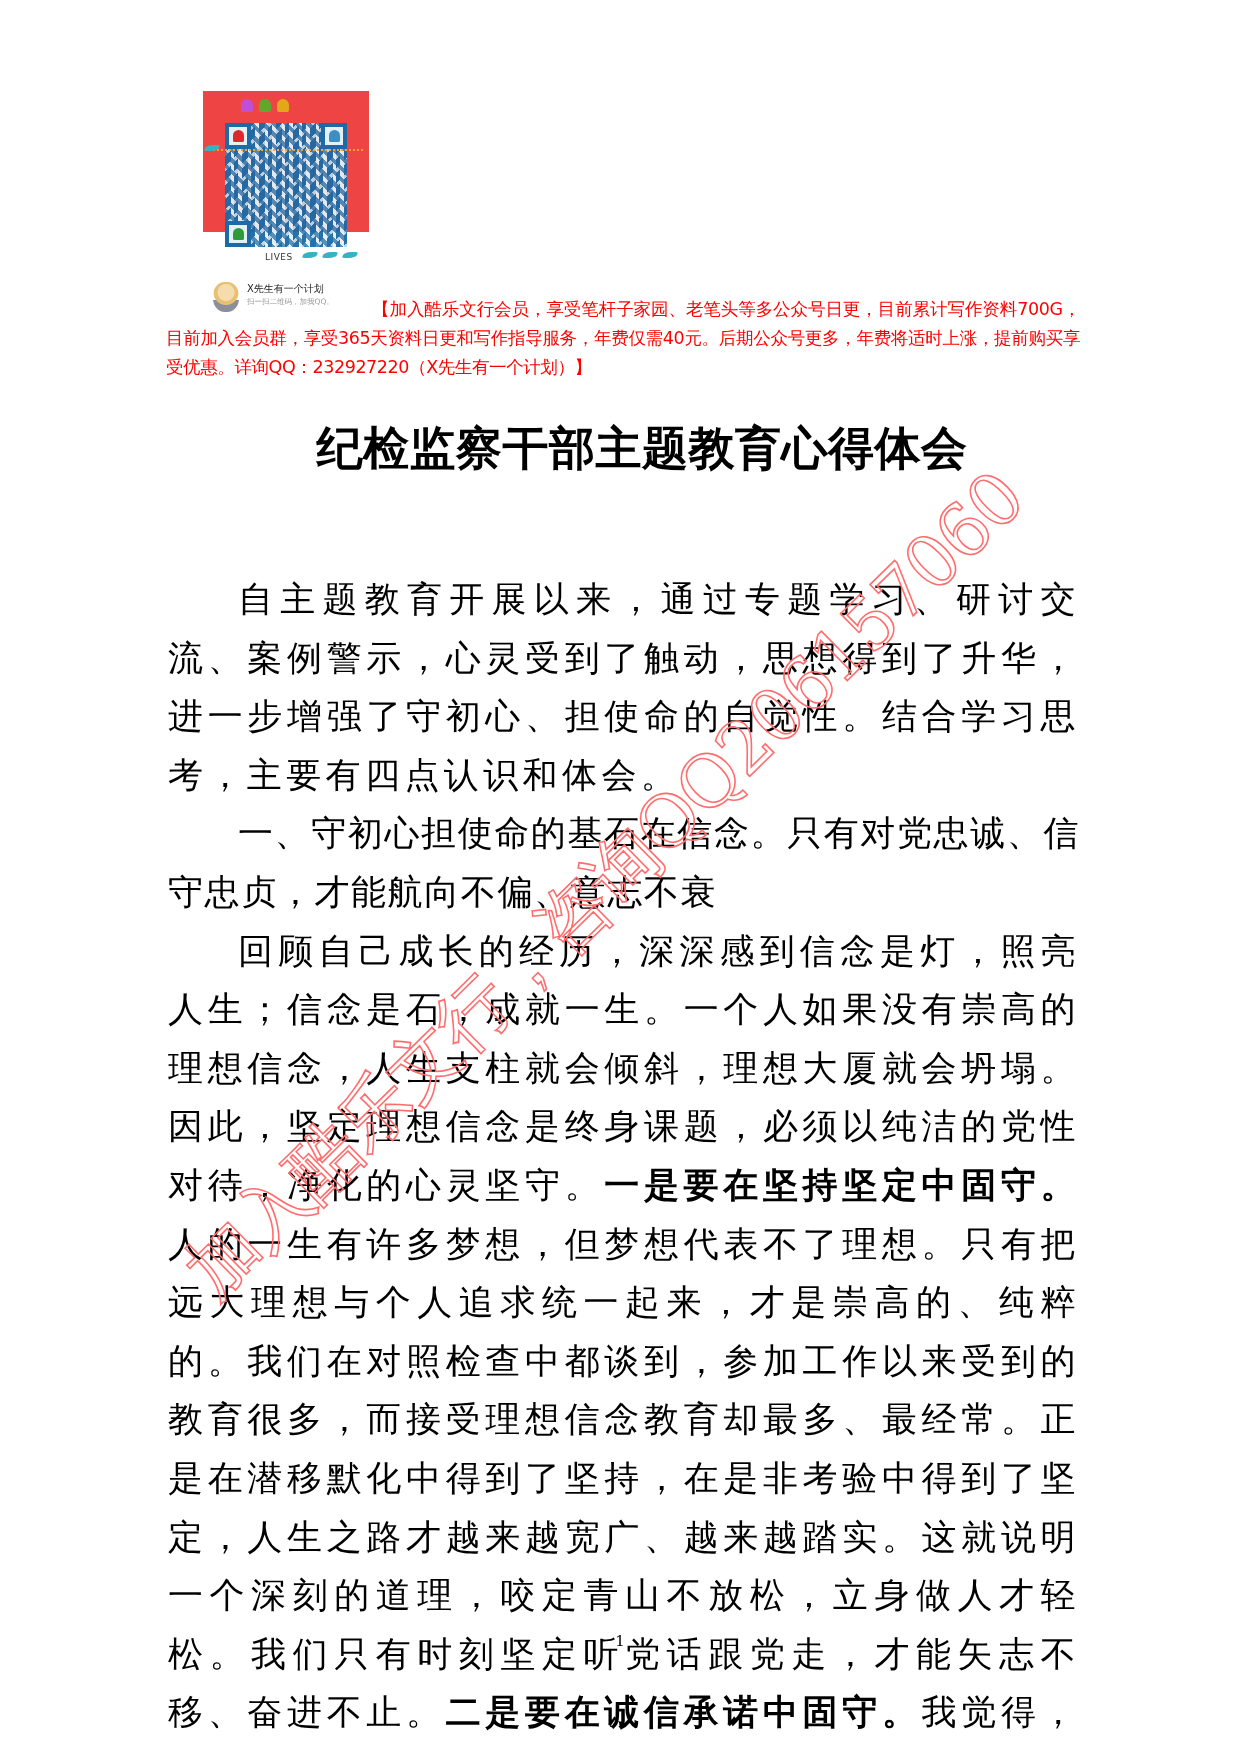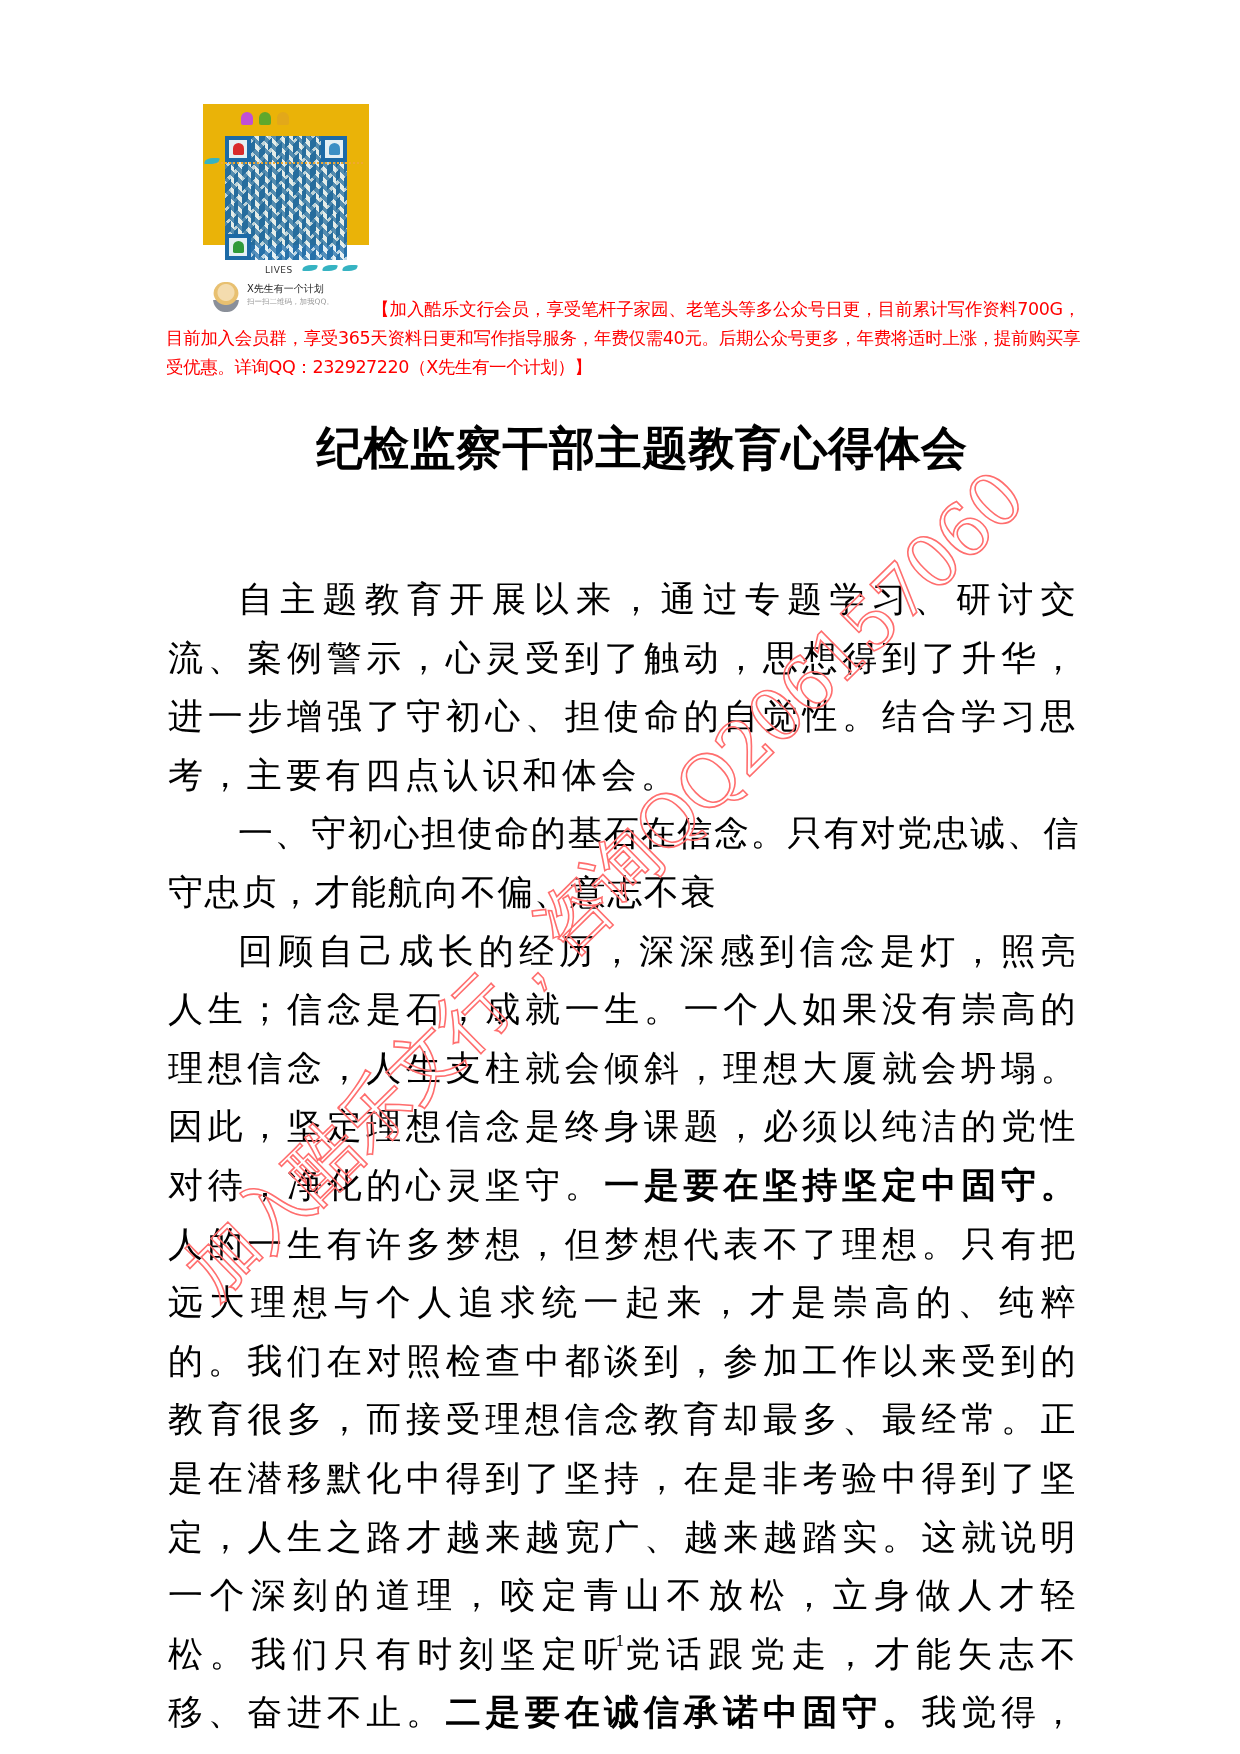--- a/index.html
+++ b/index.html
@@ -1,19 +1,19 @@
 <!DOCTYPE html>
 <html><head>
 <meta charset="utf-8">
 <style>
   html, body { margin:0; padding:0; background:#ffffff; }
   body { width:1240px; height:1754px; position:relative; overflow:hidden;
          font-family:"DejaVu Serif", serif; color:#000; }
   .qr-card { position:absolute; left:203px; top:91px; width:166px; height:141px;
-             background:#eab308;margin-top:13px; }
+             background:#ef4444; }
   .qr-ghosts { position:absolute; left:38px; top:8px; display:flex; gap:6px; }
   .ghost { width:12px; height:13px; border-radius:6px 6px 2px 2px; }
   .qr-grid { position:absolute; left:22px; top:32px; width:122px; height:124px;
              background:
                repeating-linear-gradient(90deg, #1c6aa6 0 6px, transparent 6px 9px, #1c6aa6 9px 13px, transparent 13px 17px),
                repeating-linear-gradient(0deg, #e4f0f4 0 4px, transparent 4px 9px);
              background-color:#e4f0f4; opacity:0.95; }
   .qr-grid-fill { position:absolute; inset:0;
              background:
                repeating-linear-gradient(45deg, rgba(28,106,166,0.75) 0 4px, transparent 4px 8px),

